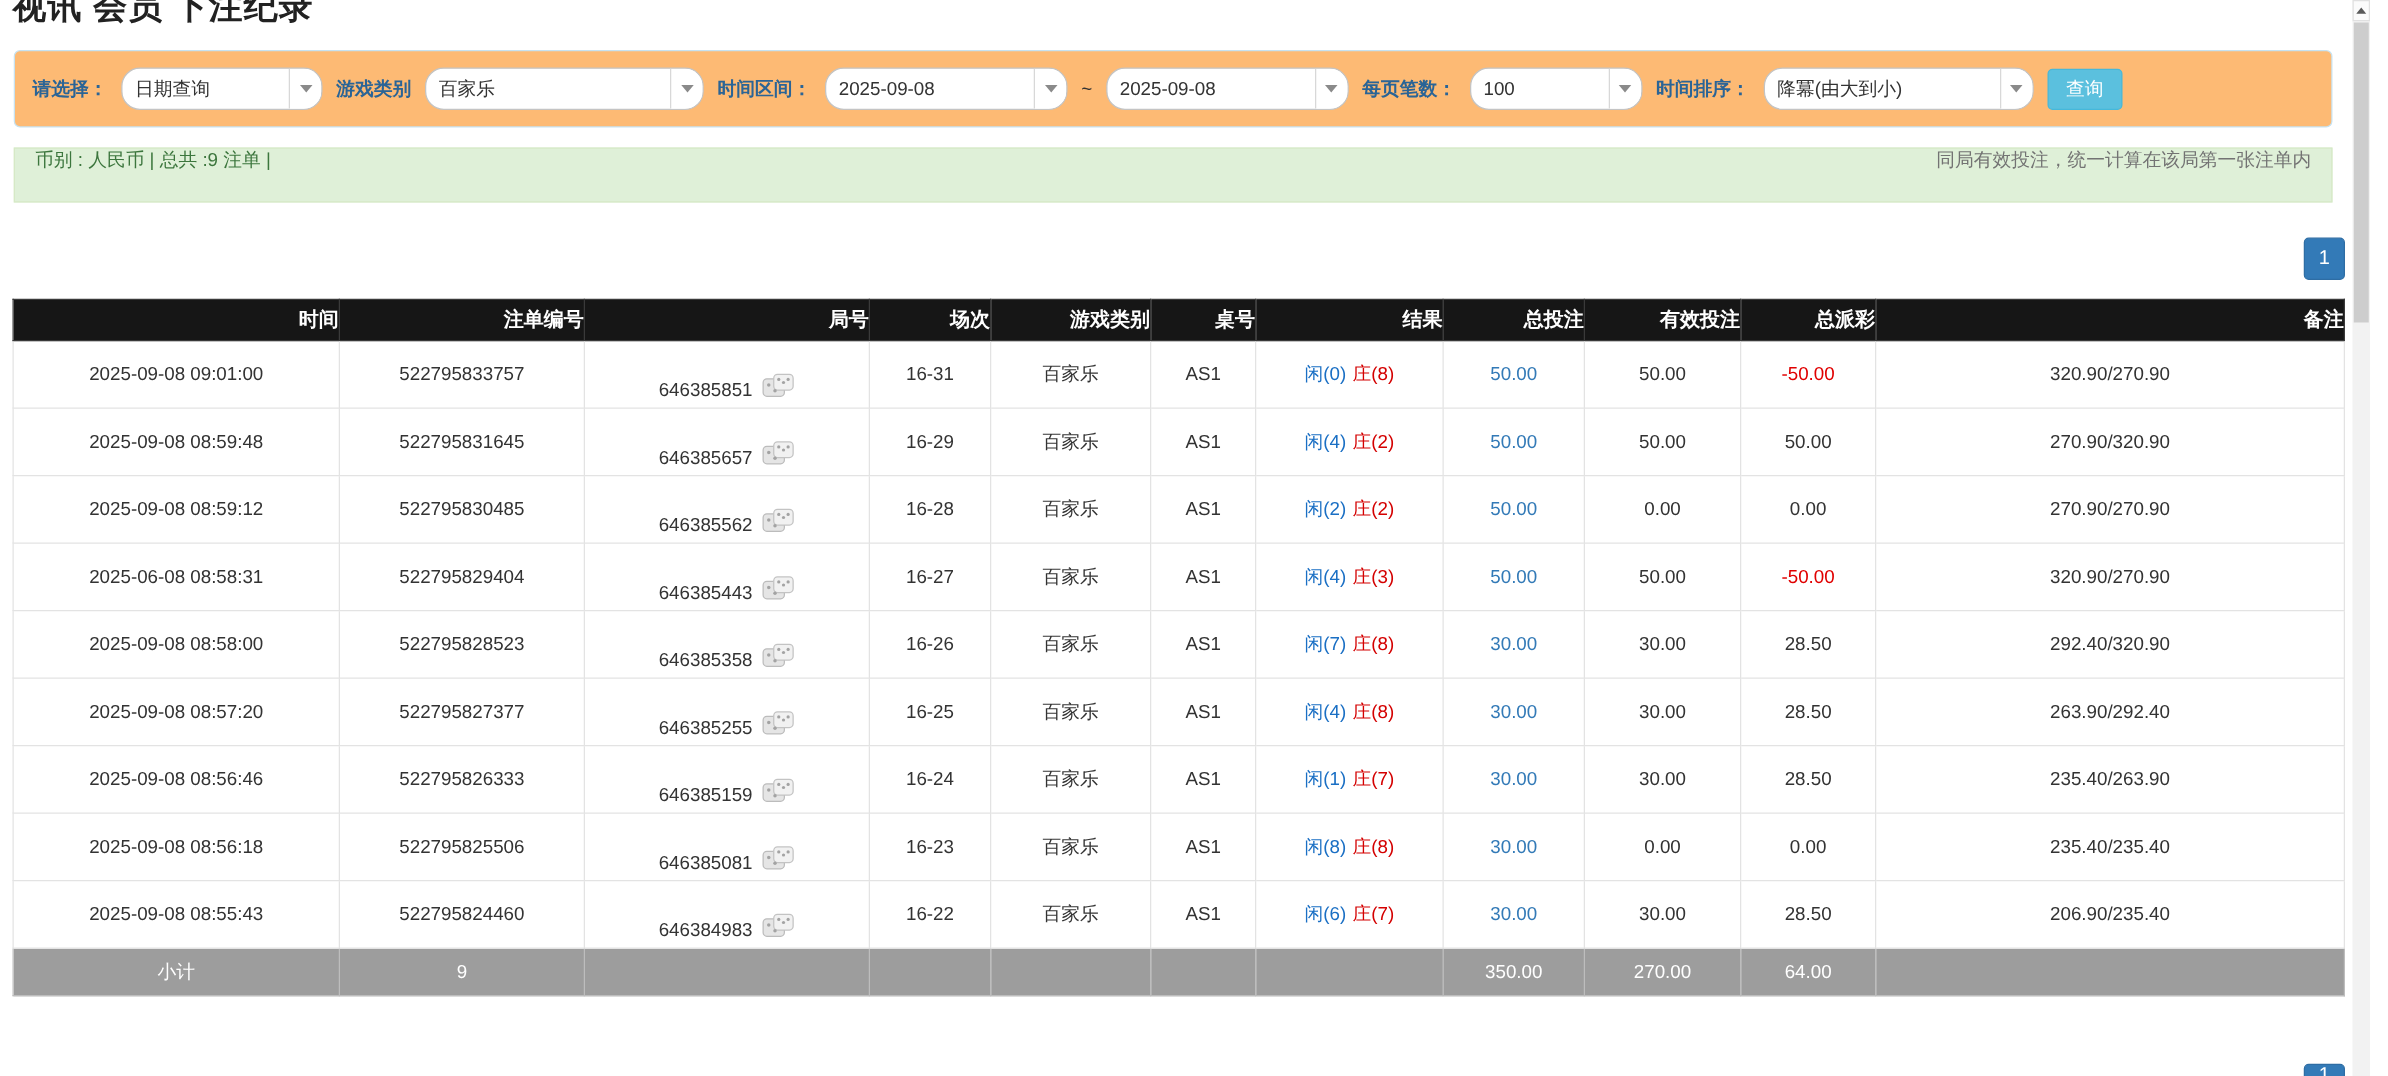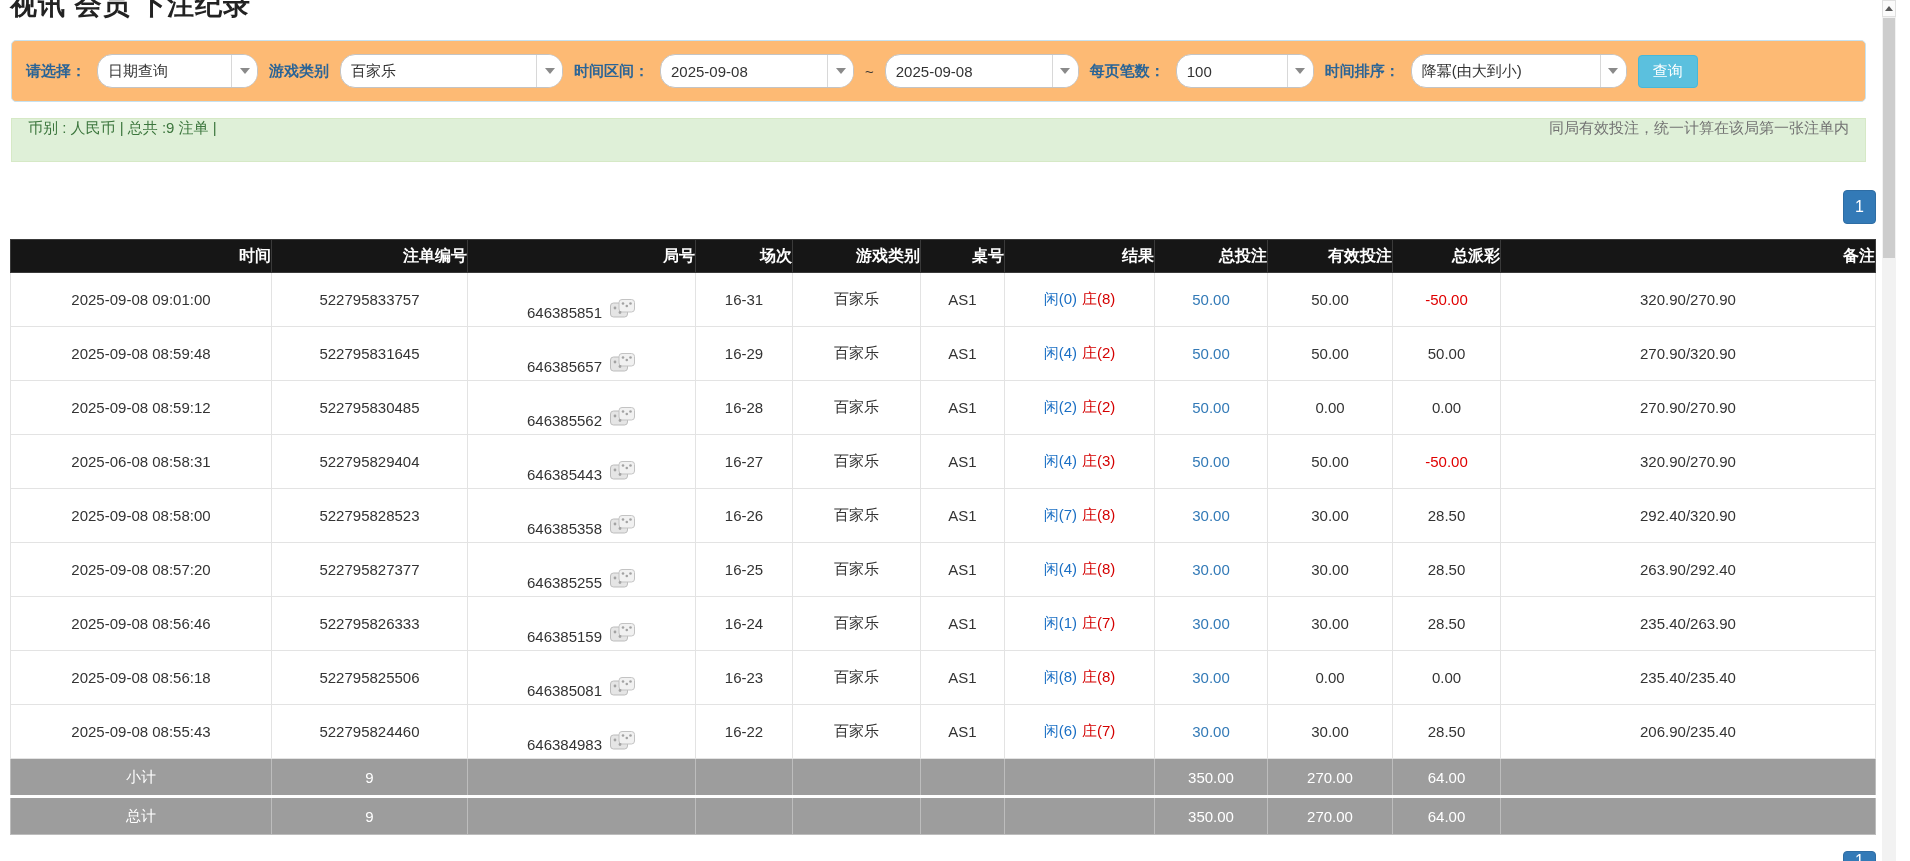--- a/index.html
+++ b/index.html
@@ -462,33 +462,20 @@
         <td></td>
         <td></td>
         <td></td>
         <td></td>
         <td></td>
         <td>350.00</td>
         <td>270.00</td>
         <td>64.00</td>
         <td></td>
       </tr>
-      <tr class="footer-row total-row">
-        <td>总计</td>
-        <td>9</td>
-        <td></td>
-        <td></td>
-        <td></td>
-        <td></td>
-        <td></td>
-        <td>350.00</td>
-        <td>270.00</td>
-        <td>64.00</td>
-        <td></td>
-      </tr>
     </tbody>
   </table>
 
   <div class="pagination-bottom">1</div>
 
   <div class="scrollbar">
     <div class="scroll-up">
         <span class="arr"></span>
       </div>
     <div class="scroll-thumb"></div>

